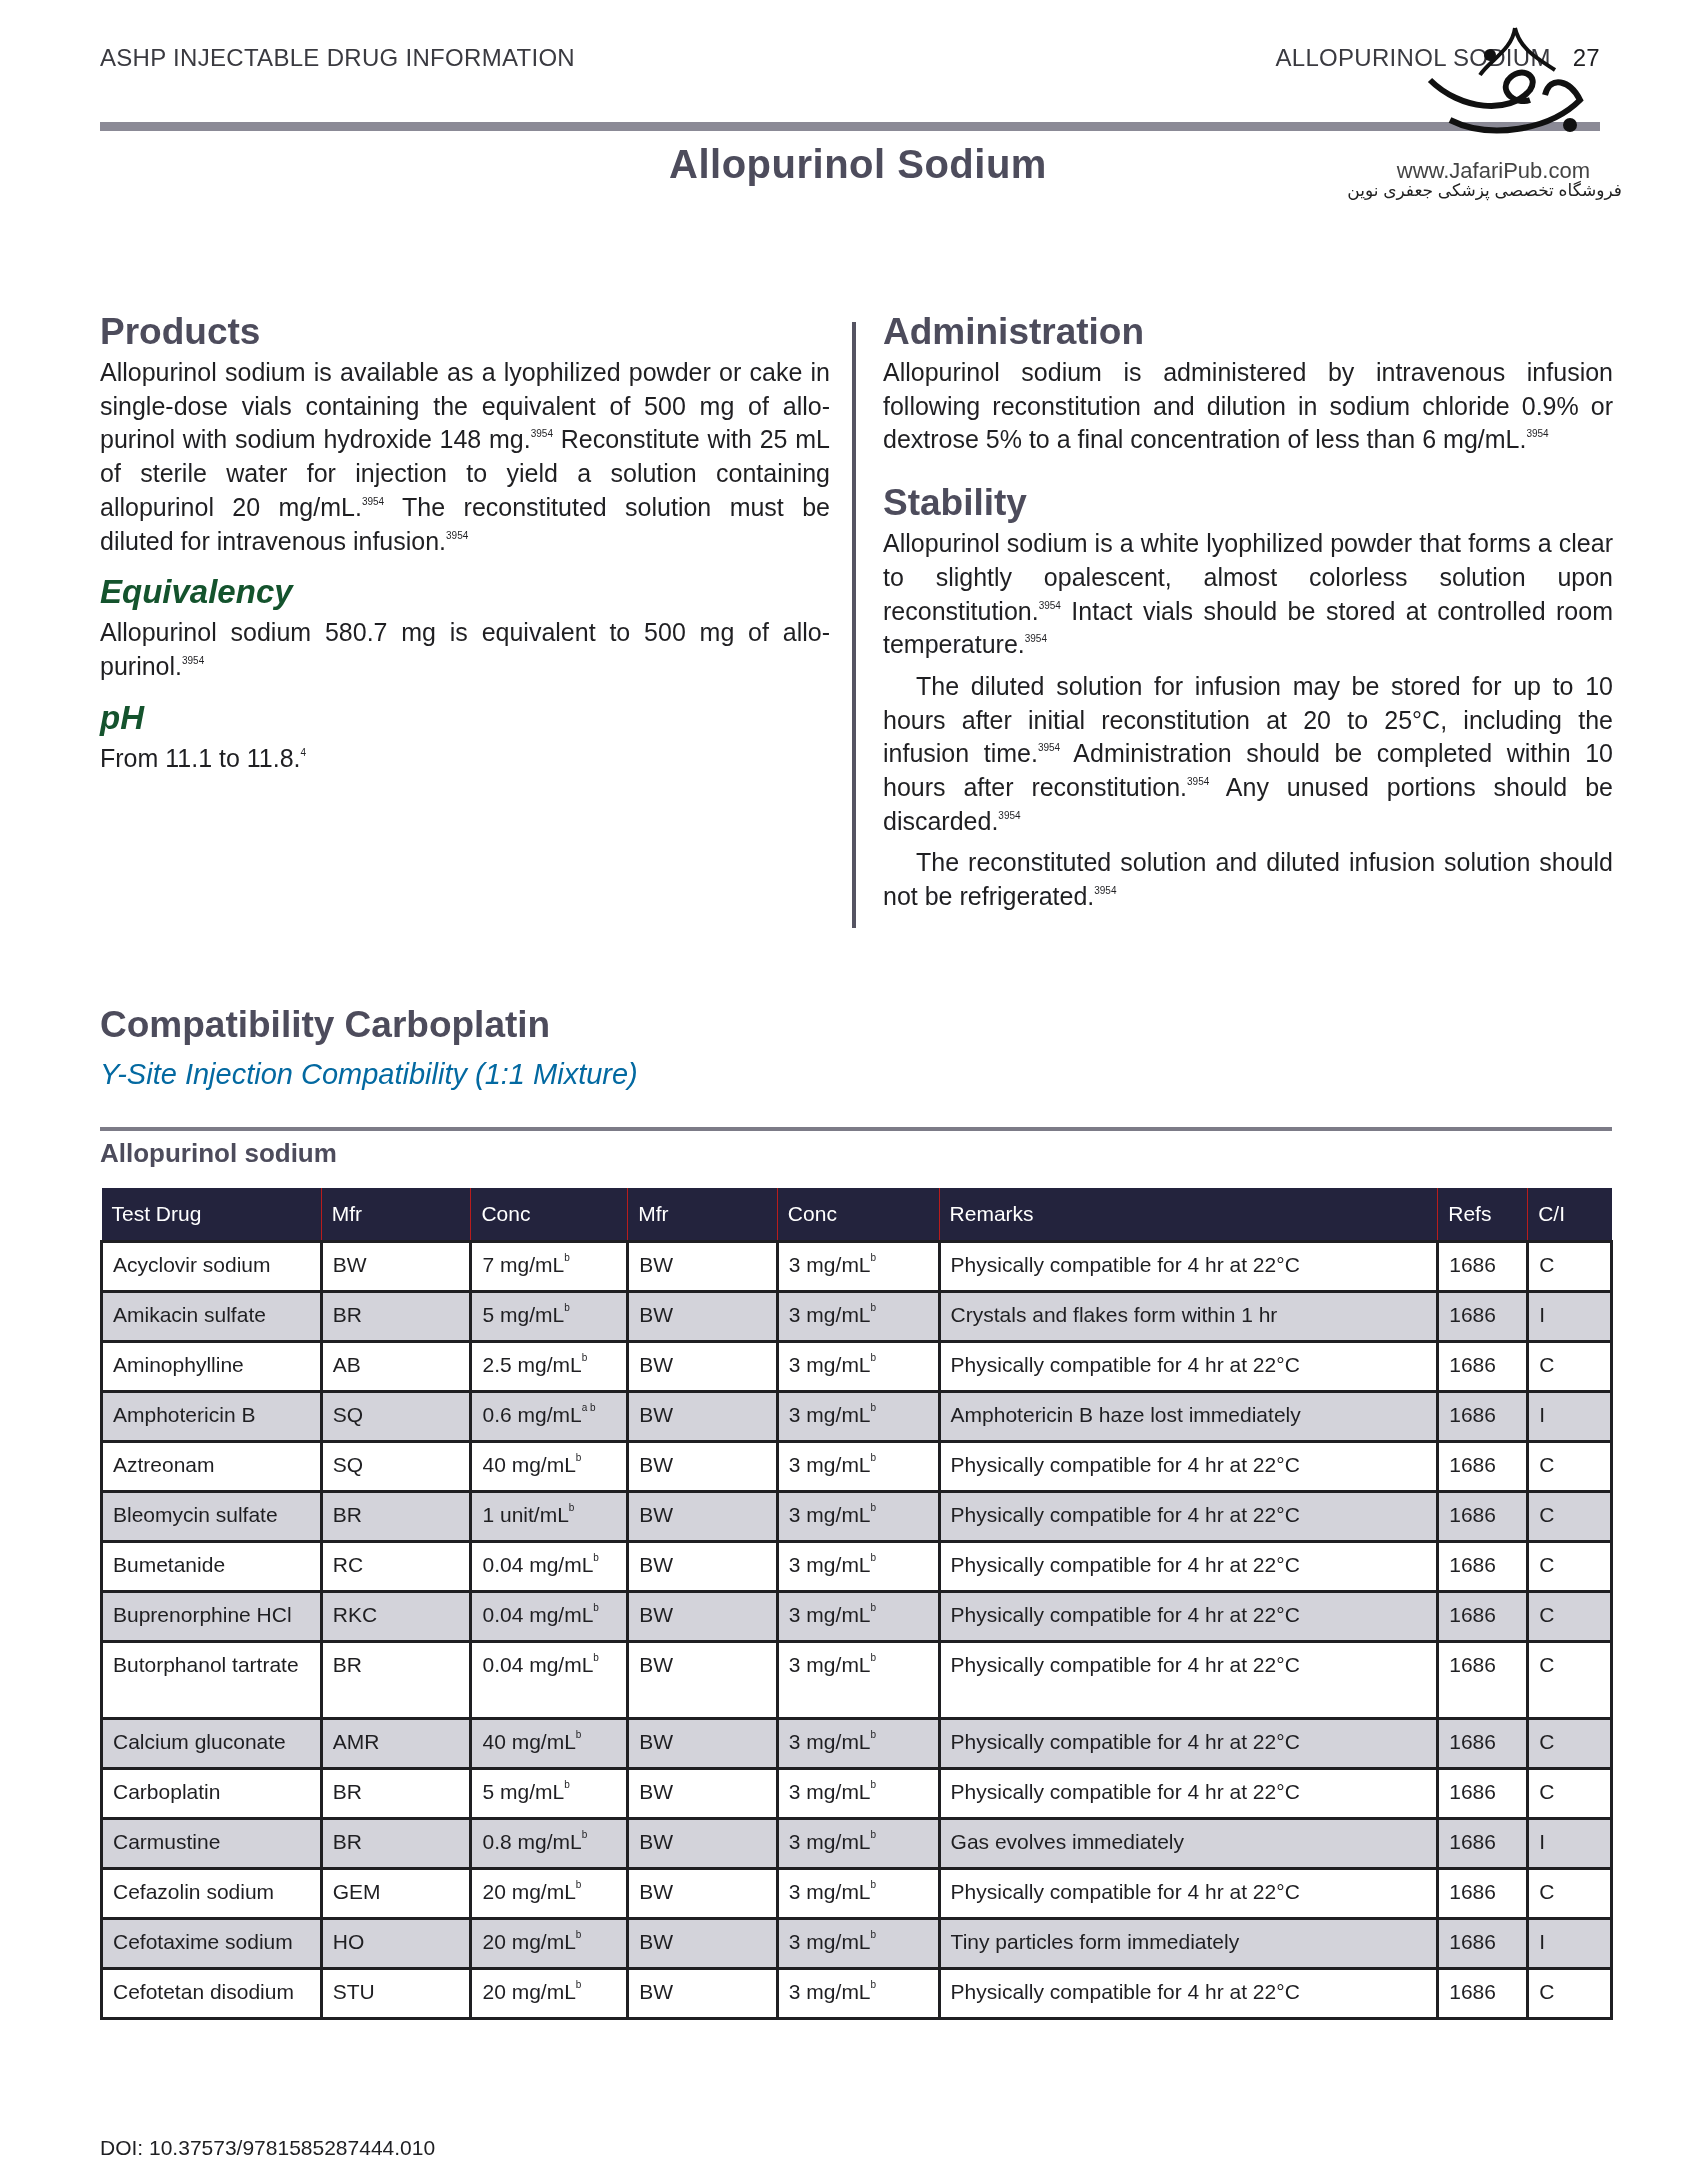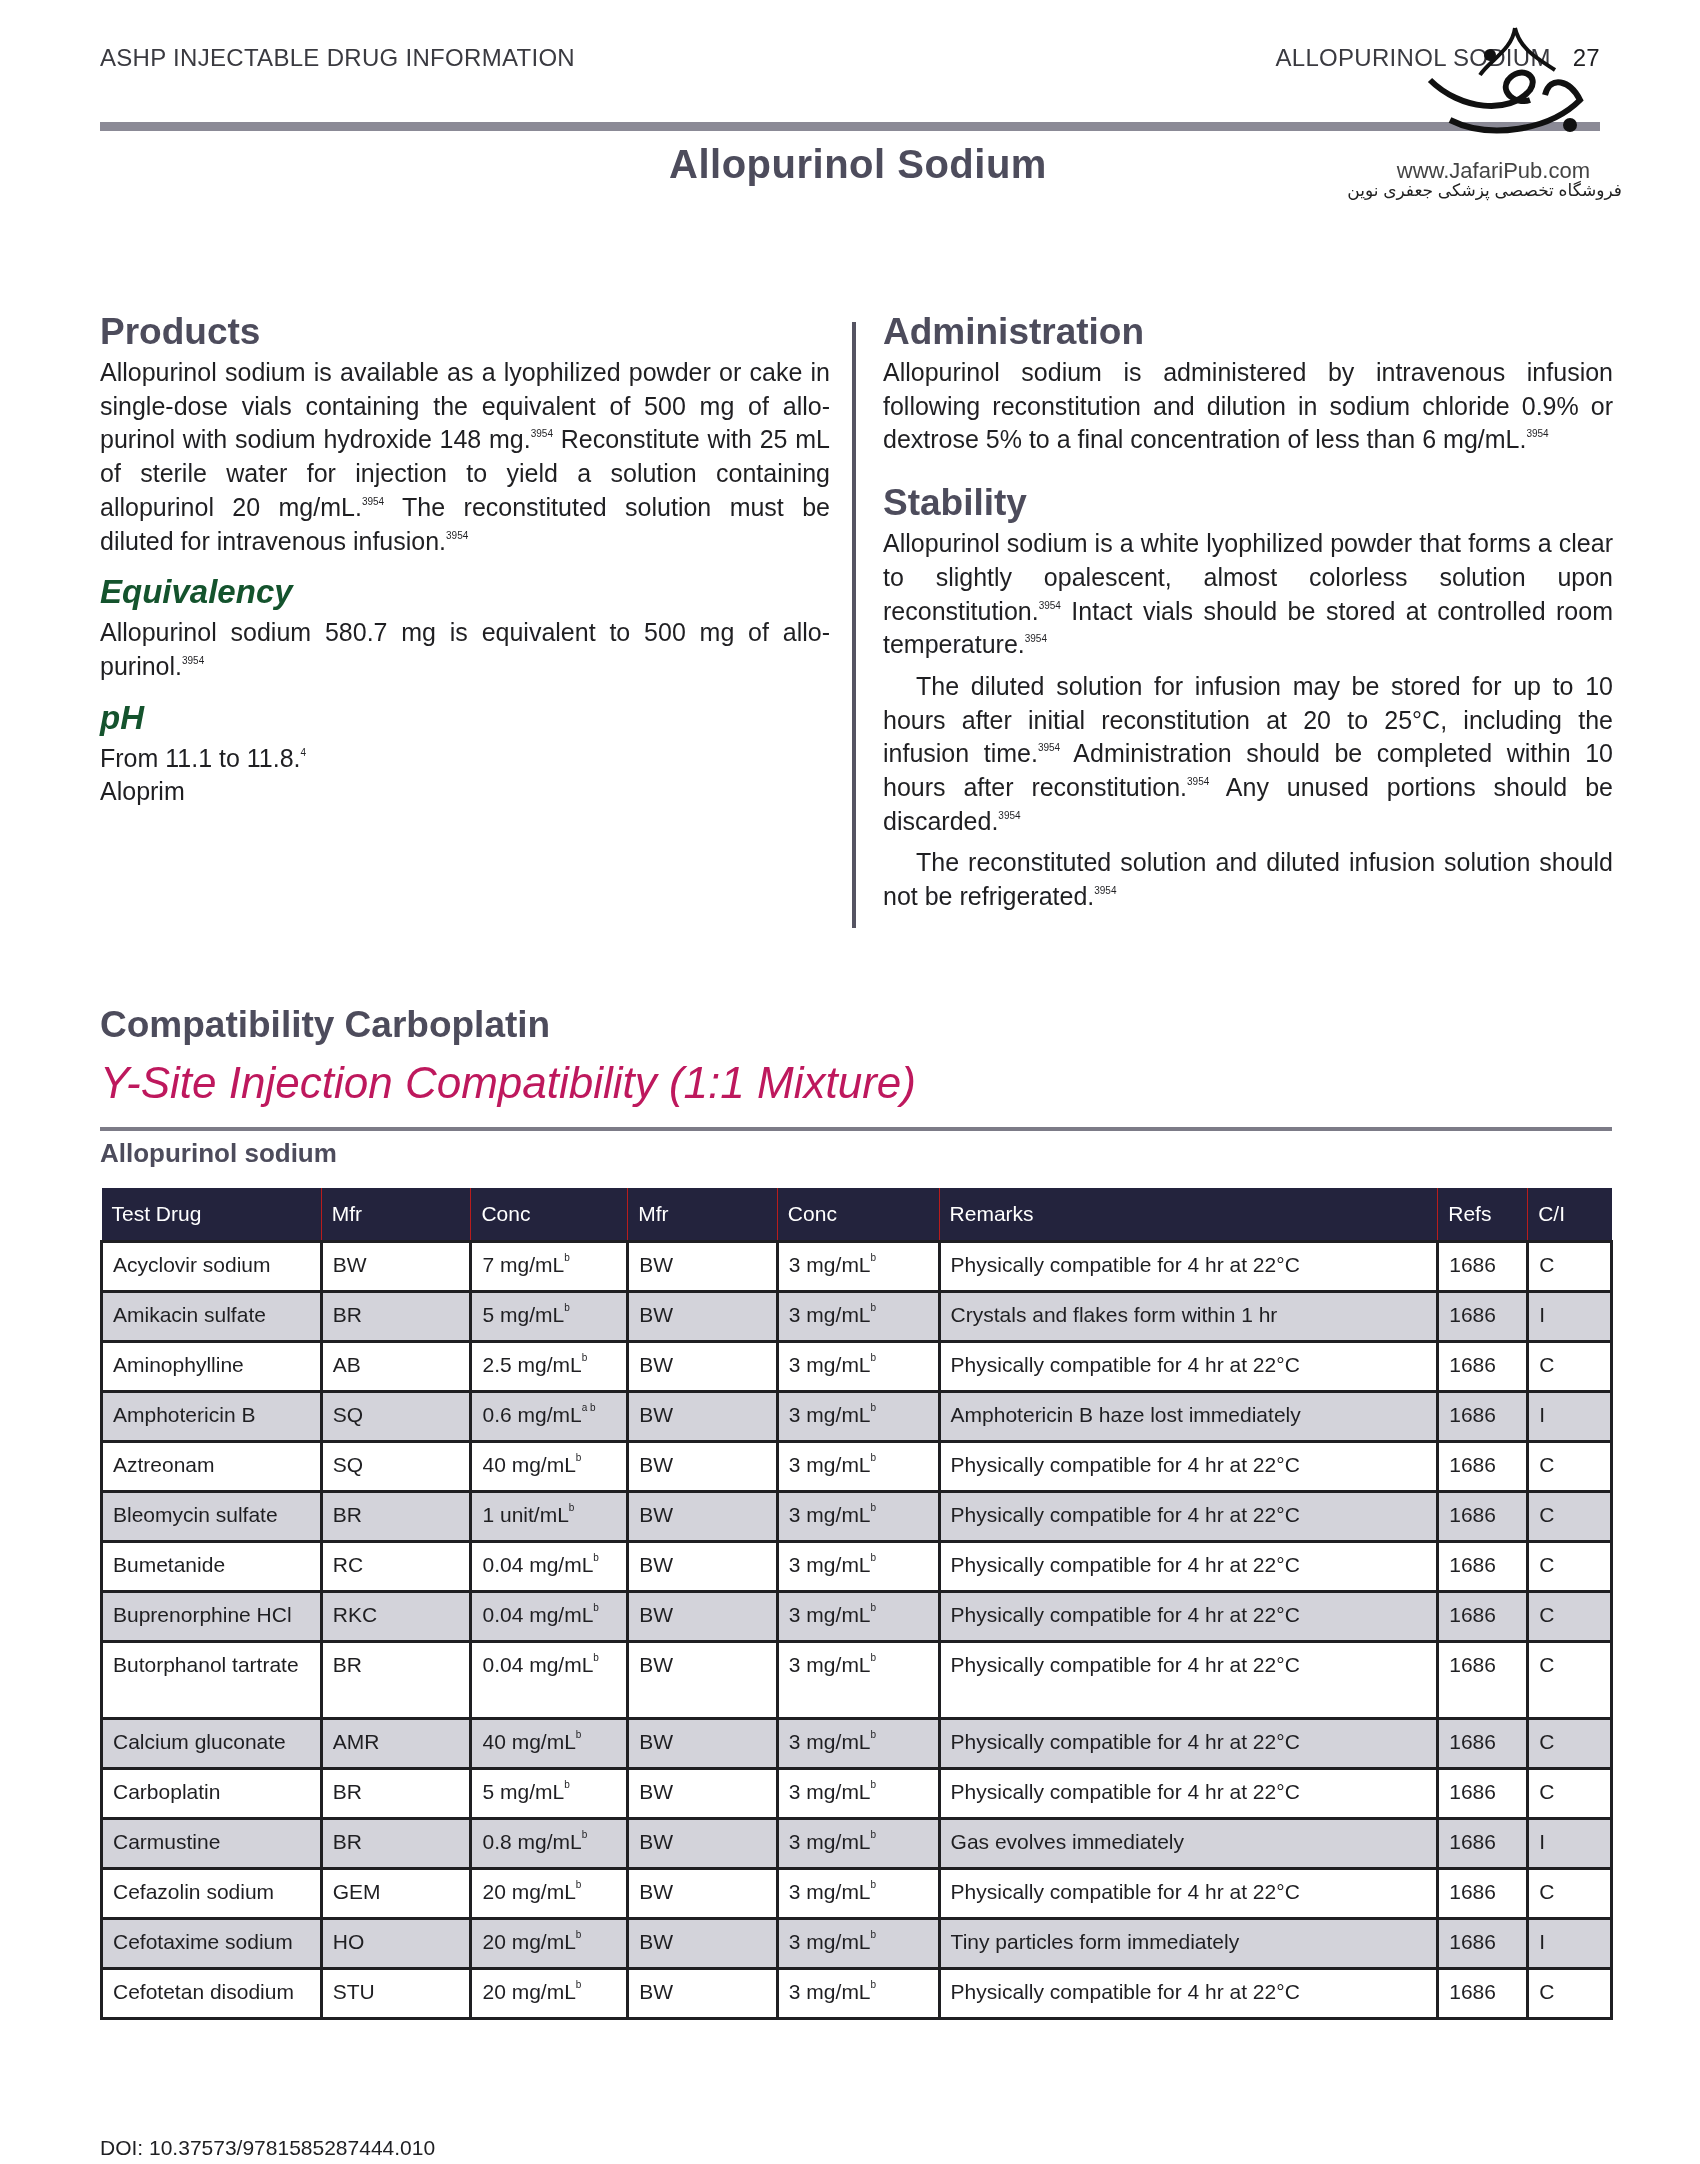--- a/index.html
+++ b/index.html
@@ -31,21 +31,21 @@
   .col-right { left: 883px; width: 730px; top: 310px; }
   .col p { margin: 0; text-align: justify; }
   .col p.indent { text-indent: 33px; margin-top: 8px; }
   .h2 { font-size: 37px; font-weight: bold; color: #4d4c5c; line-height: 44px; margin: 0 0 2px 0; }
   .h3 { font-size: 33px; font-weight: bold; font-style: italic; color: #14532d; line-height: 44px; margin: 12px 0 2px 0; }
   .h2.sp { margin-top: 24px; }
   sup { font-size: 10px; line-height: 0; vertical-align: 11px; }
   .divider { left: 852px; top: 322px; width: 4px; height: 606px; background: #555462; }
 
   .compat-title { left: 100px; top: 1004px; font-size: 37px; font-weight: bold; color: #4d4c5c; }
-  .compat-sub { left: 100px; top: 1058px; font-size: 44px; font-style: italic; color: #be185d; }
+  .compat-sub { left: 100px; top: 1058px; font-size: 29px; font-style: italic; color: #0369a1; }
   .compat-rule { left: 100px; top: 1127px; width: 1512px; height: 4px; background: #7c7b87; }
   .drug-label { left: 100px; top: 1138px; font-size: 26px; font-weight: bold; color: #4d4c5c; }
 
   table.compat {
     position: absolute; left: 100px; top: 1188px; width: 1513px;
     border-collapse: collapse; font-size: 21px; color: #1f1f22;
     font-family: "Liberation Sans Narrow", "Liberation Sans", sans-serif;
   }
   table.compat th {
     background: #23233d; color: #ffffff; font-weight: normal; text-align: left;
@@ -86,21 +86,20 @@
 <div class="col col-left">
   <div class="h2">Products</div>
   <p><span>Allopurinol sodium is available as a lyophilized powder or cake in single-dose vials containing the equivalent of 500 mg of allo-purinol with sodium hydroxide 148 mg.</span><sup>3954</sup><span>  Reconstitute with 25 mL of sterile water for injection to yield a solution containing allopurinol 20 mg/mL.</span><sup>3954</sup><span>  The reconstituted solution must be diluted for intravenous infusion.</span><sup>3954</sup></p>
 
   <div class="h3">Equivalency</div>
   <p><span>Allopurinol sodium 580.7 mg is equivalent to 500 mg of allo-purinol.</span><sup>3954</sup></p>
 
   <div class="h3">pH</div>
   <p><span>From 11.1 to 11.8.</span><sup>4</sup></p>
 
-  <p>Aloprim</p>
 </div>
 
 <div class="abs divider"></div>
 
 <div class="col col-right">
   <div class="h2">Administration</div>
   <p><span>Allopurinol sodium is administered by intravenous infusion following reconstitution and dilution in sodium chloride 0.9% or dextrose 5% to a final concentration of less than 6 mg/mL.</span><sup>3954</sup></p>
 
   <div class="h2 sp">Stability</div>
   <p><span>Allopurinol sodium is a white lyophilized powder that forms a clear to slightly opalescent, almost colorless solution upon reconstitution.</span><sup>3954</sup><span>  Intact vials should be stored at controlled room temperature.</span><sup>3954</sup></p>

